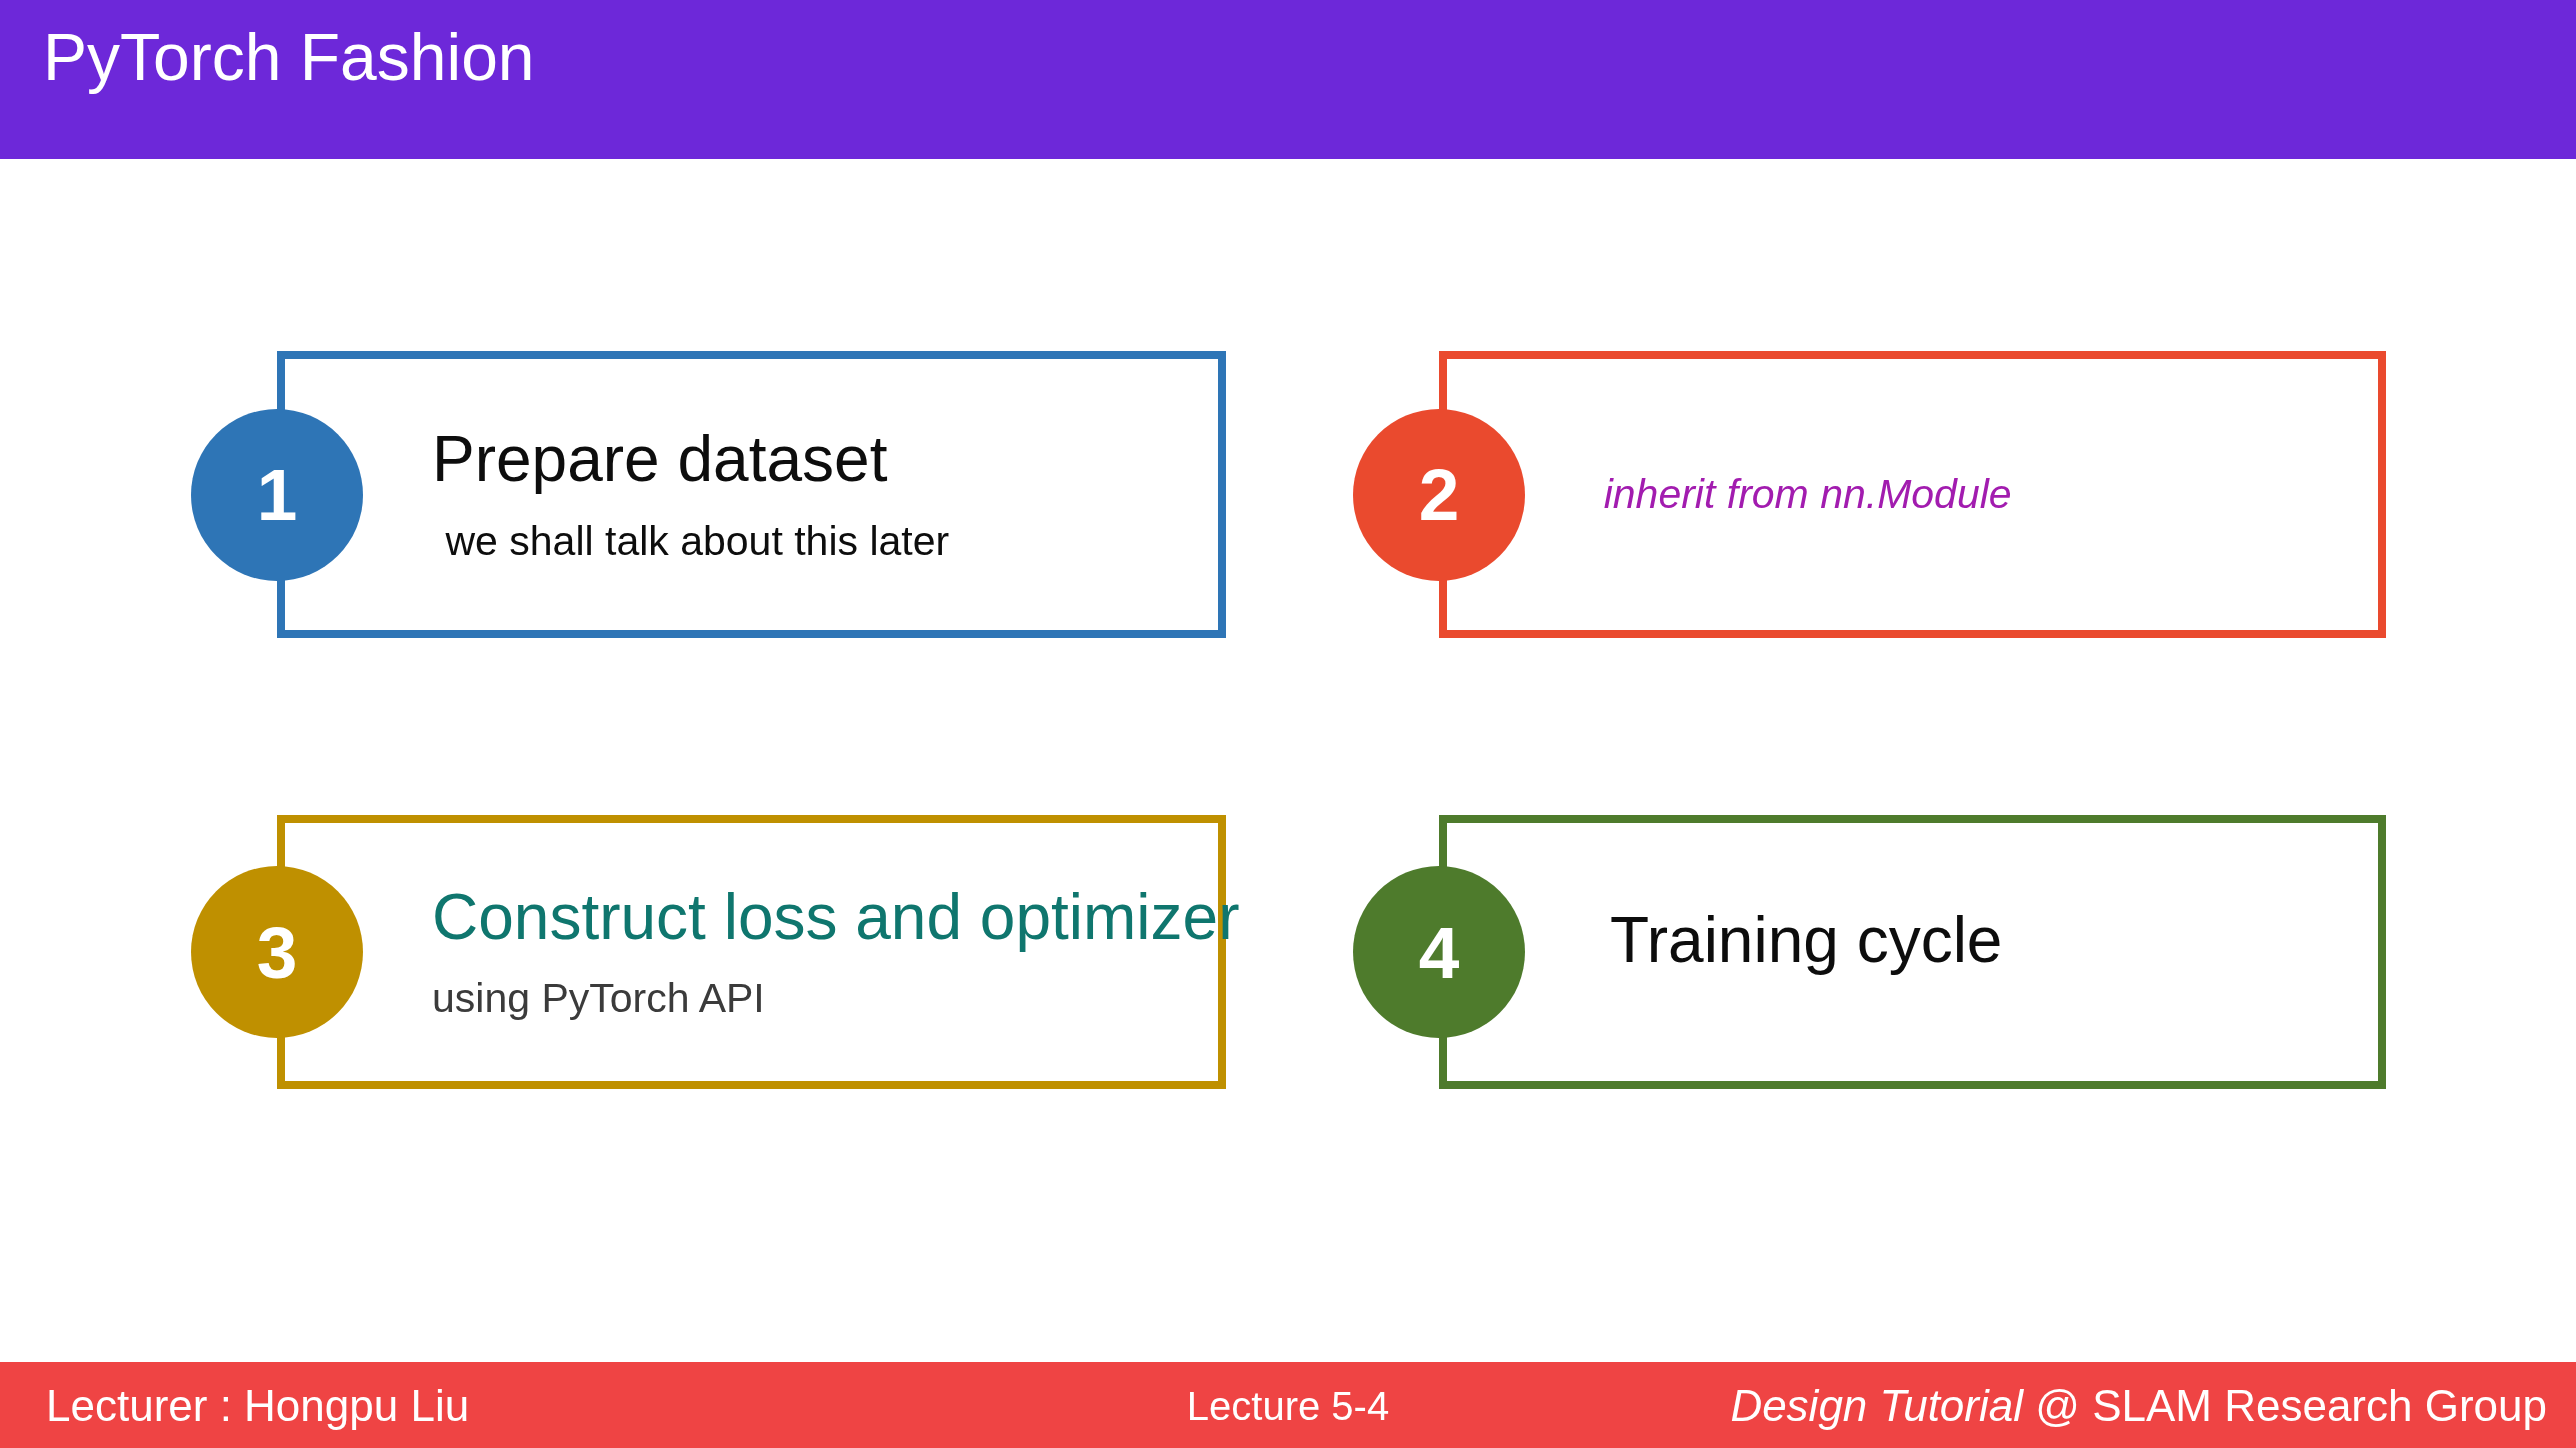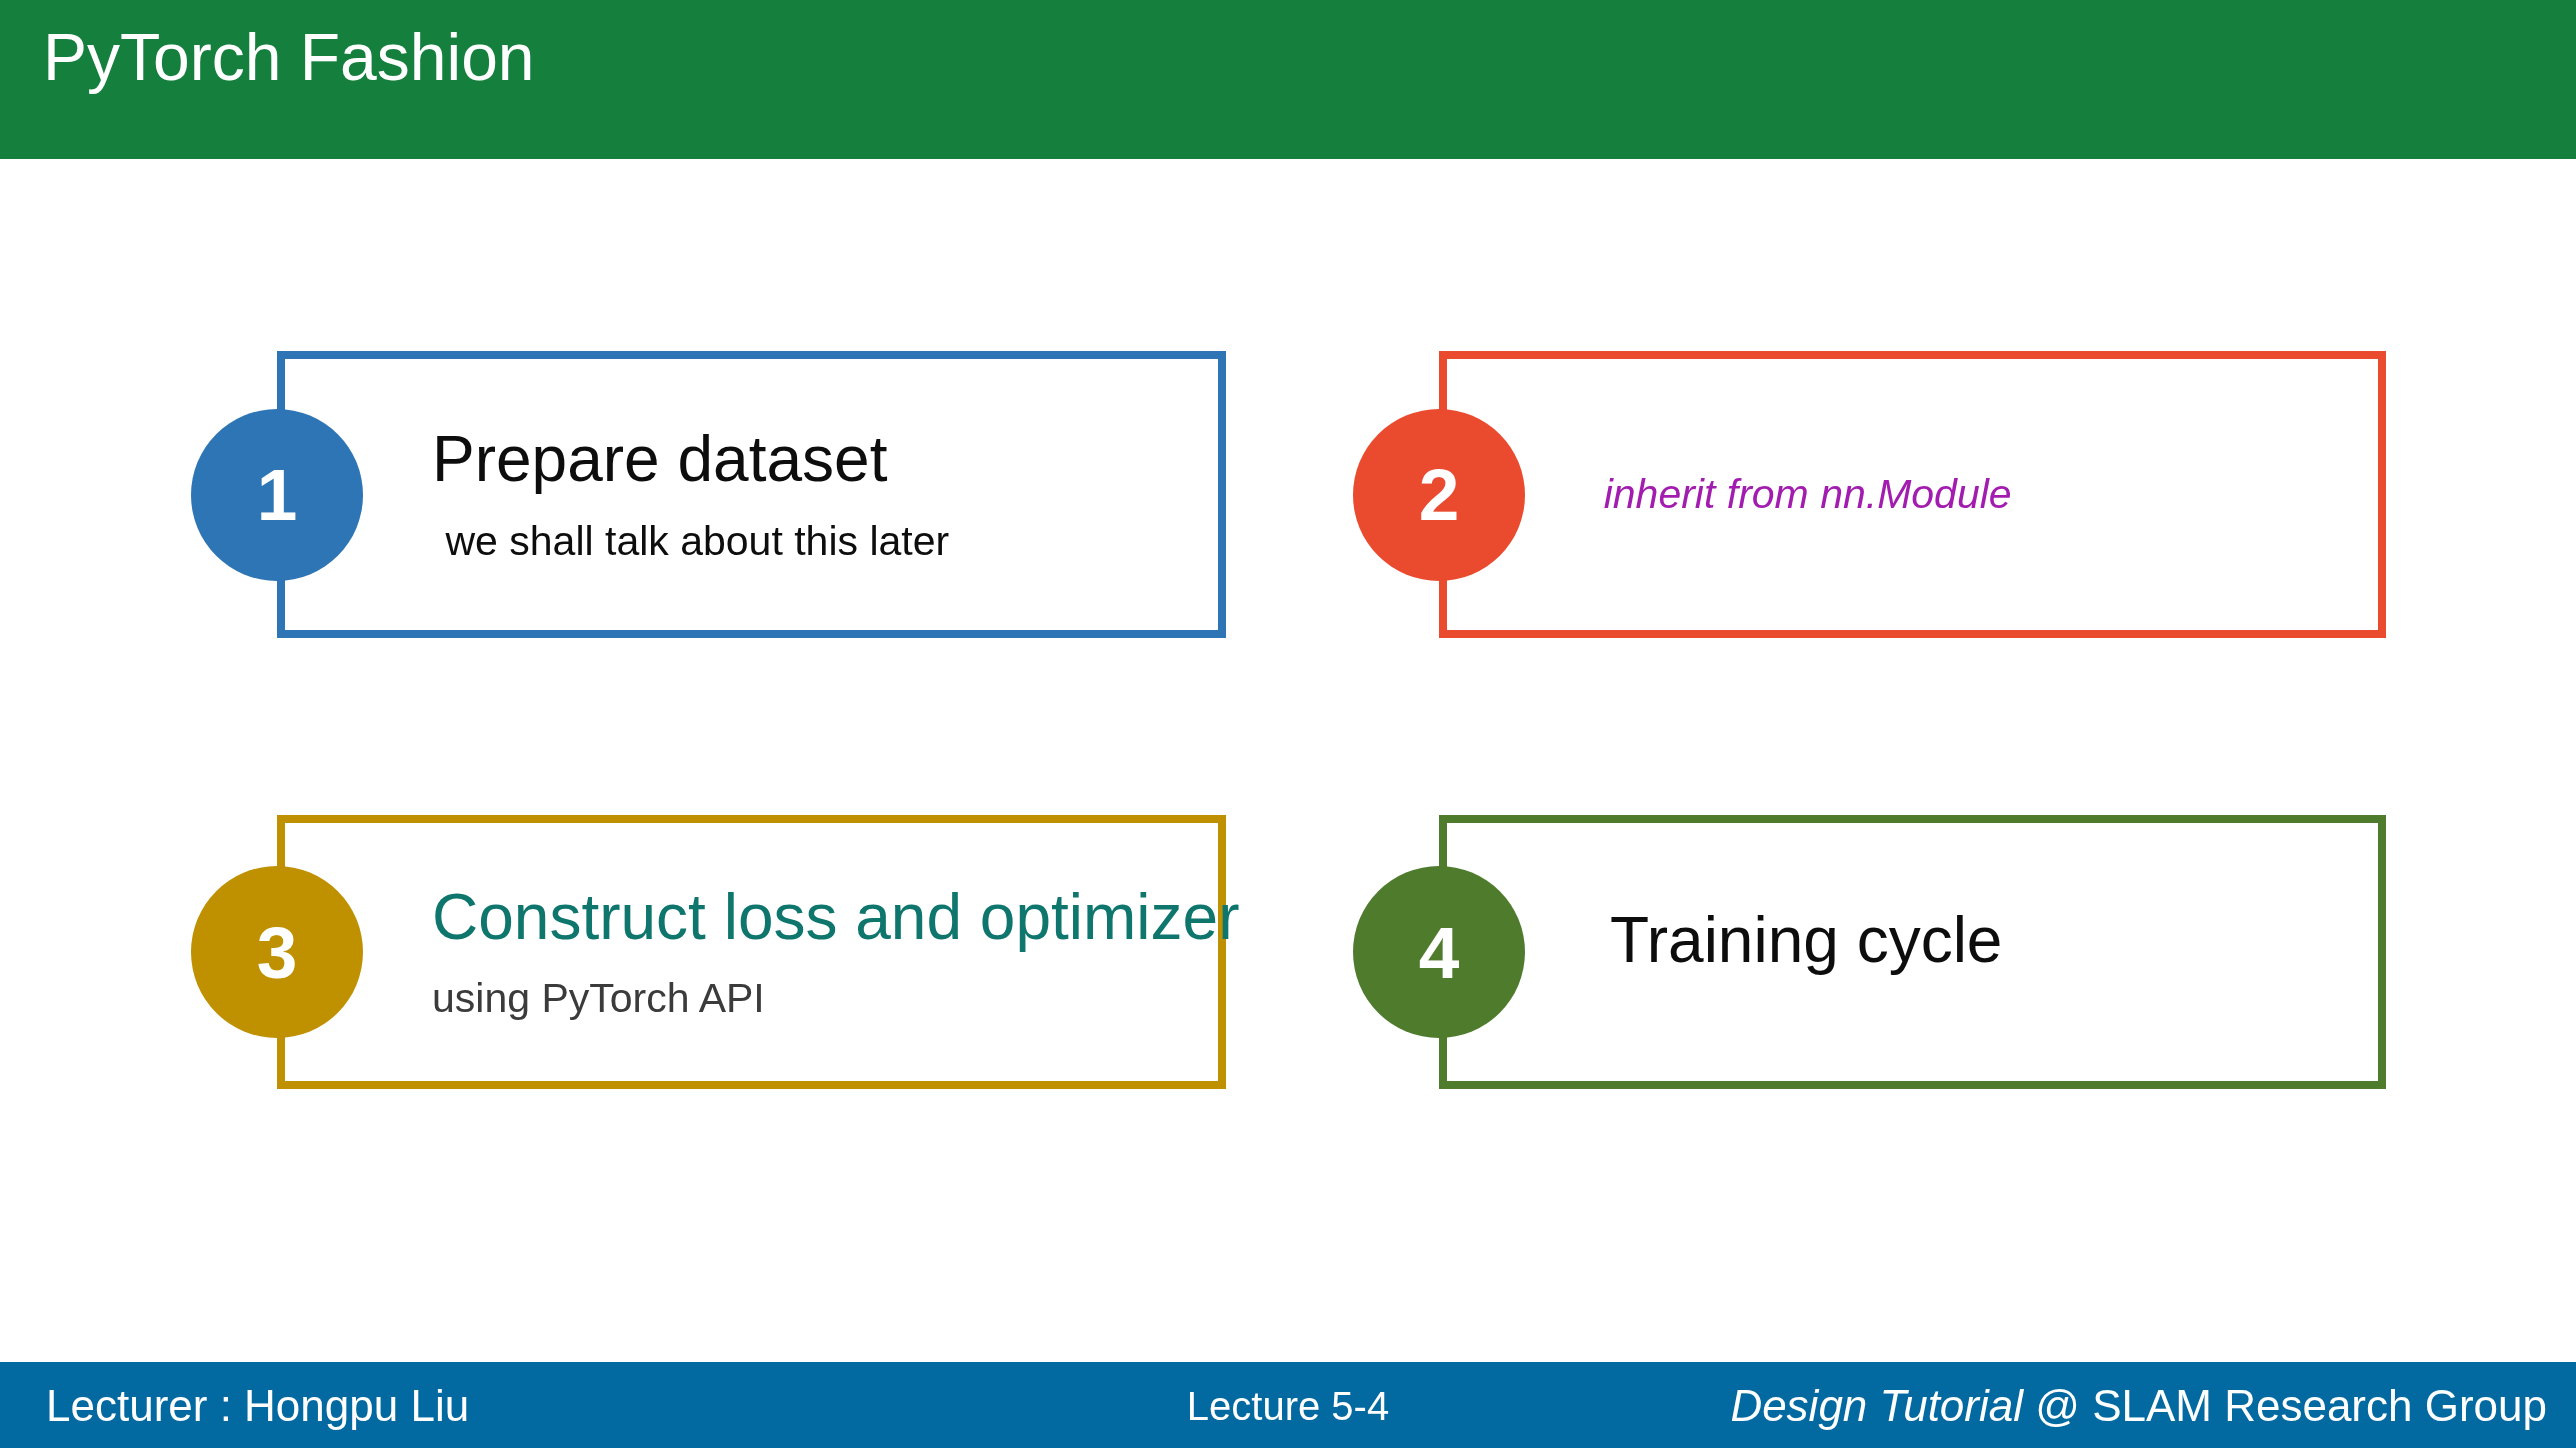--- a/index.html
+++ b/index.html
@@ -153,21 +153,21 @@
   }
   .footer-right .italic {
     font-style: italic;
   }
 </style>
 </head>
 <body>
 
 <div class="slide">
 
-  <div class="header-bar" style="background: #15803d;">
+  <div class="header-bar" style="background: #6d28d9;">
     <div class="header-title" style="color: rgb(255, 255, 255);">PyTorch Fashion</div>
   </div>
 
   <div class="step" id="step-1">
     <div class="step-box" id="box-1" style="border-color: rgb(46, 117, 182);"></div>
     <div class="step-badge" id="badge-1" style="background: rgb(46, 117, 182);">
       <span>1</span>
     </div>
     <div class="step-text">
       <div class="step-title" style="color: rgb(13, 13, 13);">Prepare dataset</div>
@@ -199,21 +199,21 @@
   <div class="step" id="step-4">
     <div class="step-box" id="box-4" style="border-color: rgb(78, 123, 44);"></div>
     <div class="step-badge" id="badge-4" style="background: rgb(78, 123, 44);">
       <span>4</span>
     </div>
     <div class="step-text">
       <div class="step-title" style="color: rgb(13, 13, 13);">Training cycle</div>
     </div>
   </div>
 
-  <div class="footer-bar" style="background: #0369a1;">
+  <div class="footer-bar" style="background: #ef4444;">
     <div class="footer-left" style="color: rgb(255, 255, 255);">Lecturer : Hongpu Liu</div>
     <div class="footer-center" style="color: rgb(255, 255, 255);">Lecture 5-4</div>
     <div class="footer-right" style="color: rgb(255, 255, 255);">
       <span class="italic">Design Tutorial</span><span> @ SLAM Research Group</span>
     </div>
   </div>
 
 </div>
 
 

